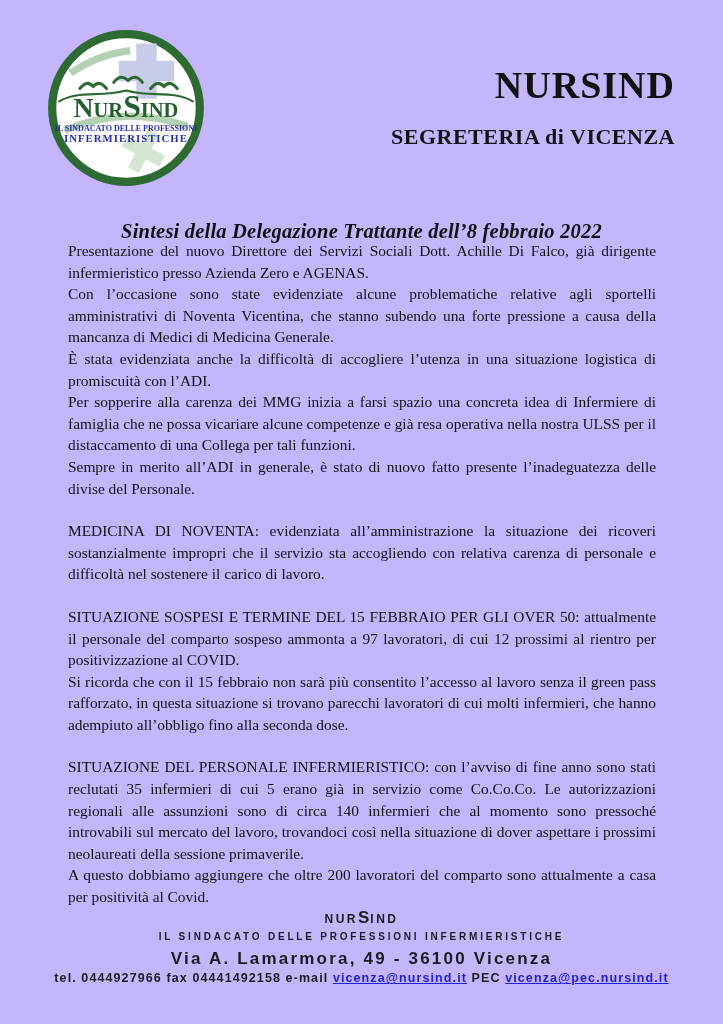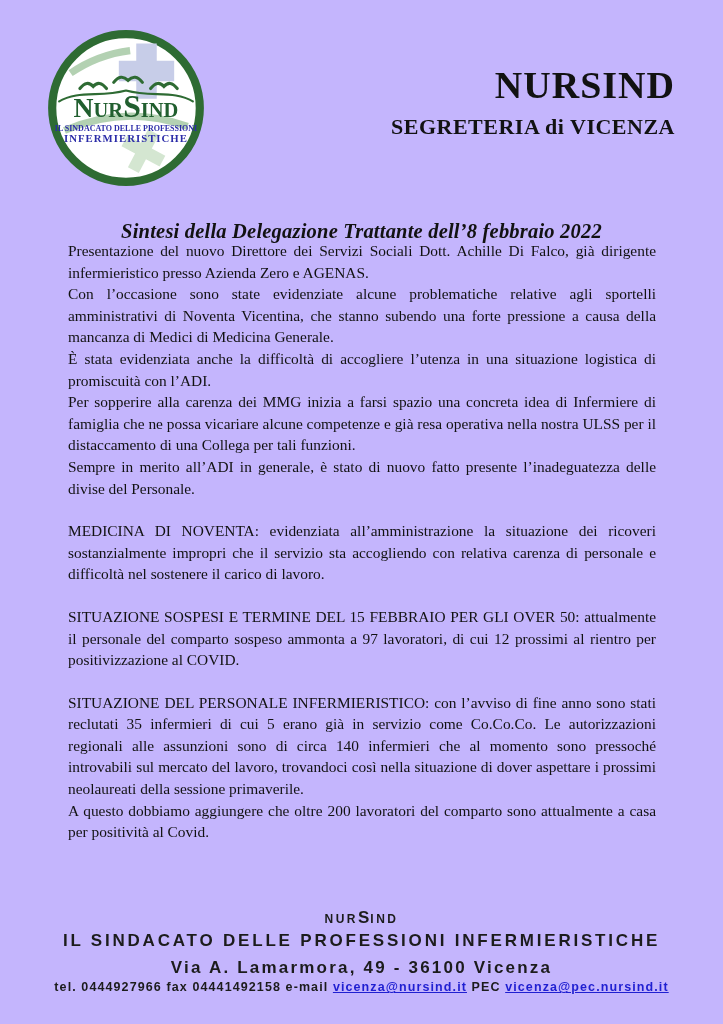--- a/index.html
+++ b/index.html
@@ -30,21 +30,21 @@
   .cross-grn{fill:#d4e6d1;}
   .ribbon{stroke:var(--ribbon-green,#a6c9a4);stroke-width:7;fill:none;opacity:.85;}
   .ridge{stroke:var(--brand-green,#2e6b33);stroke-width:2;fill:none;}
   .bird{stroke:var(--brand-green,#2e6b33);stroke-width:3;fill:none;stroke-linecap:round;}
   .logo-word{fill:var(--logo-text-green,#215f2f);font-family:"Liberation Serif",serif;font-weight:bold;}
   .logo-sub{fill:var(--logo-blue,#2b2ca8);font-family:"Liberation Serif",serif;font-weight:bold;}
   .header-right{
     position:absolute;top:66px;right:48px;text-align:right;
   }
   .org-name{font-size:38px;font-weight:bold;letter-spacing:1px;line-height:1;}
-  .office-name{font-size:22px;font-weight:bold;margin-top:10px;letter-spacing:.5px;}
+  .office-name{font-size:22px;font-weight:bold;margin-top:20px;letter-spacing:.5px;}
   
   .doc-title{
     position:absolute;top:206px;left:0;width:100%;
     text-align:center;font-size:20.5px;font-weight:bold;letter-spacing:.2px;font-style:italic;
   }
   
   .doc-body{
     position:absolute;top:240px;left:68px;width:588px;
     font-size:15.4px;line-height:21.6px;text-align:justify;
   }
@@ -52,21 +52,21 @@
   .body-section + .body-section{margin-top:21px;}
   
   .doc-footer{
     position:absolute;top:908px;left:0;width:100%;
     text-align:center;
     font-family:"Liberation Sans", sans-serif;
     font-weight:bold;color:#1c1c1c;
   }
   .footer-brand{font-size:12px;letter-spacing:2.5px;line-height:1.2;}
   .footer-brand .big-s{font-size:17px;letter-spacing:1px;}
-  .footer-tagline{font-size:17px;letter-spacing:2.8px;margin-top:3px;}
+  .footer-tagline{font-size:10px;letter-spacing:2.8px;margin-top:3px;}
   .footer-address{font-size:17px;letter-spacing:2.2px;margin-top:7px;}
   .footer-contacts{font-size:12.5px;letter-spacing:1.1px;margin-top:2px;}
   .footer-contacts a{color:var(--link-blue,#1f1fd1);text-decoration:underline;margin-top:24px;}
 </style>
 </head>
 <body>
 
 <div class="page">
 
   <div class="logo">
@@ -105,20 +105,21 @@
       <p>Con l’occasione sono state evidenziate alcune problematiche relative agli sportelli amministrativi di Noventa Vicentina, che stanno subendo una forte pressione a causa della mancanza di Medici di Medicina Generale.</p>
       <p>È stata evidenziata anche la difficoltà di accogliere l’utenza in una situazione logistica di promiscuità con l’ADI.</p>
       <p>Per sopperire alla carenza dei MMG inizia a farsi spazio una concreta idea di Infermiere di famiglia che ne possa vicariare alcune competenze e già resa operativa nella nostra ULSS per il distaccamento di una Collega per tali funzioni.</p>
       <p>Sempre in merito all’ADI in generale, è stato di nuovo fatto presente l’inadeguatezza delle divise del Personale.</p>
     </section>
     <section class="body-section">
       <p>MEDICINA DI NOVENTA: evidenziata all’amministrazione la situazione dei ricoveri sostanzialmente impropri che il servizio sta accogliendo con relativa carenza di personale e difficoltà nel sostenere il carico di lavoro.</p>
     </section>
     <section class="body-section">
       <p>SITUAZIONE SOSPESI E TERMINE DEL 15 FEBBRAIO PER GLI OVER 50: attualmente il personale del comparto sospeso ammonta a 97 lavoratori, di cui 12 prossimi al rientro per positivizzazione al COVID.</p>
+      <p>Si ricorda che con il 15 febbraio non sarà più consentito l’accesso al lavoro senza il green pass rafforzato, in questa situazione si trovano parecchi lavoratori di cui molti infermieri, che hanno adempiuto all’obbligo fino alla seconda dose.</p>
     </section>
     <section class="body-section">
       <p>SITUAZIONE DEL PERSONALE INFERMIERISTICO: con l’avviso di fine anno sono stati reclutati 35 infermieri di cui 5 erano già in servizio come Co.Co.Co. Le autorizzazioni regionali alle assunzioni sono di circa 140 infermieri che al momento sono pressoché introvabili sul mercato del lavoro, trovandoci così nella situazione di dover aspettare i prossimi neolaureati della sessione primaverile.</p>
       <p>A questo dobbiamo aggiungere che oltre 200 lavoratori del comparto sono attualmente a casa per positività al Covid.</p>
     </section>
   </main>
 
   <footer class="doc-footer">
     <div class="footer-brand"><span>NUR</span><span class="big-s">S</span><span>IND</span></div>
     <div class="footer-tagline">IL SINDACATO DELLE PROFESSIONI INFERMIERISTICHE</div>

